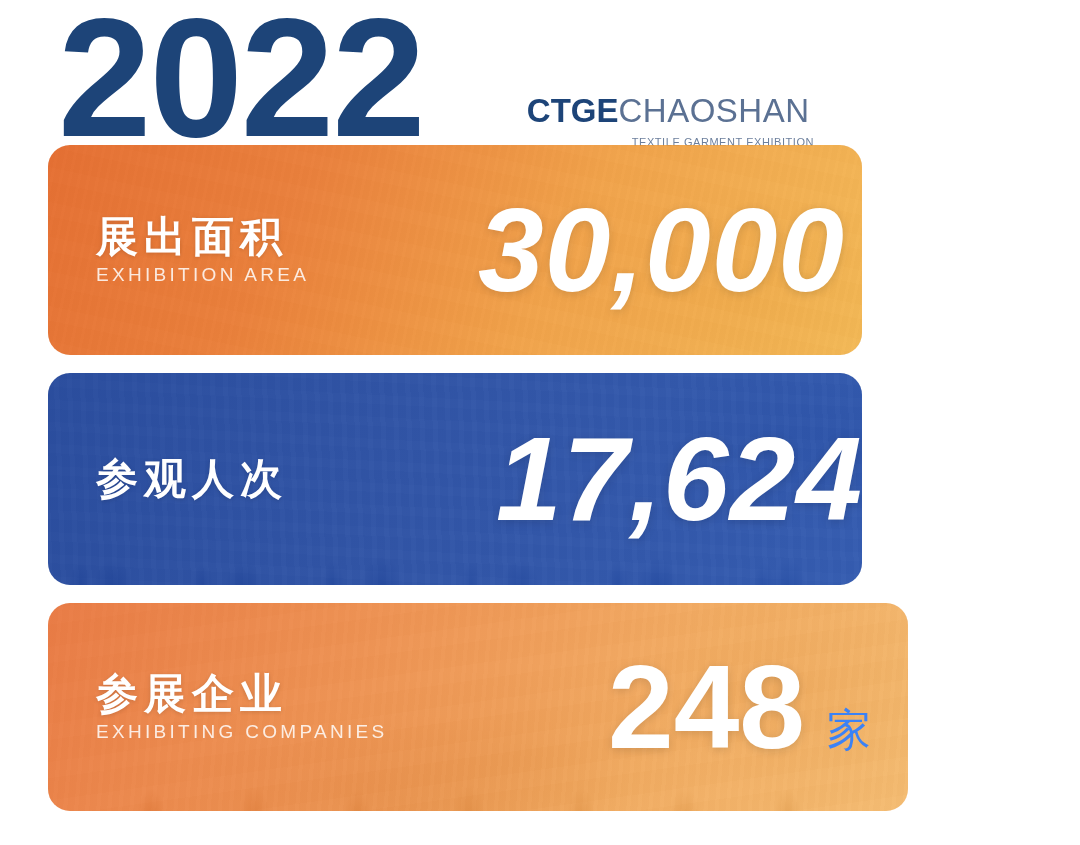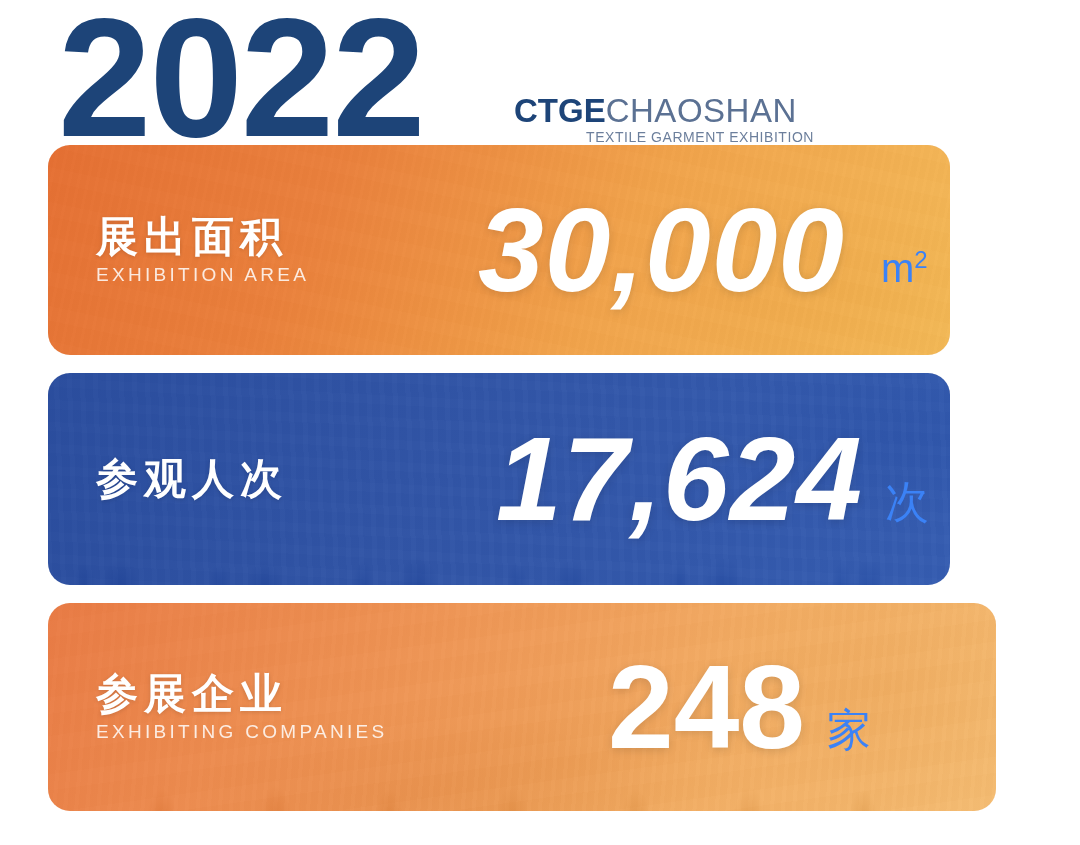--- a/index.html
+++ b/index.html
@@ -37,49 +37,48 @@
   .logo {
     position: absolute;
     right: 42px;
     top: 94px;
     text-align: left;
   }
   .logo-row {
     display: flex;
     align-items: baseline;
     line-height: 1;
-    margin-left: 33px;
   }
   .logo-ctge {
     font-size: 33px;
     font-weight: 700;
     color: #1d4478;
     letter-spacing: 0px;
   }
   .logo-chaoshan {
     font-size: 33px;
     font-weight: 300;
     color: #5b7193;
     letter-spacing: 0.5px;
   }
   .logo-sub {
-    margin-top: 2px;
+    margin-top: 9px;
     margin-left: 105px;
-    font-size: 14px;
+    font-size: 11px;
     font-weight: 400;
     color: #6c7f9c;
     letter-spacing: 0.55px;
     white-space: nowrap;
   }
 
   
   .card {
     position: absolute;
     left: 48px;
-    width: 902px;
+    width: 814px;
     border-radius: 22px;
     overflow: hidden;
   }
   .card-1 { top: 145px;  height: 210px; }
   .card-2 { top: 373px;  height: 212px; }
   .card-3 { top: 603px;  height: 208px; padding-left: 46px; }
 
   
   .photo {
     position: absolute;

